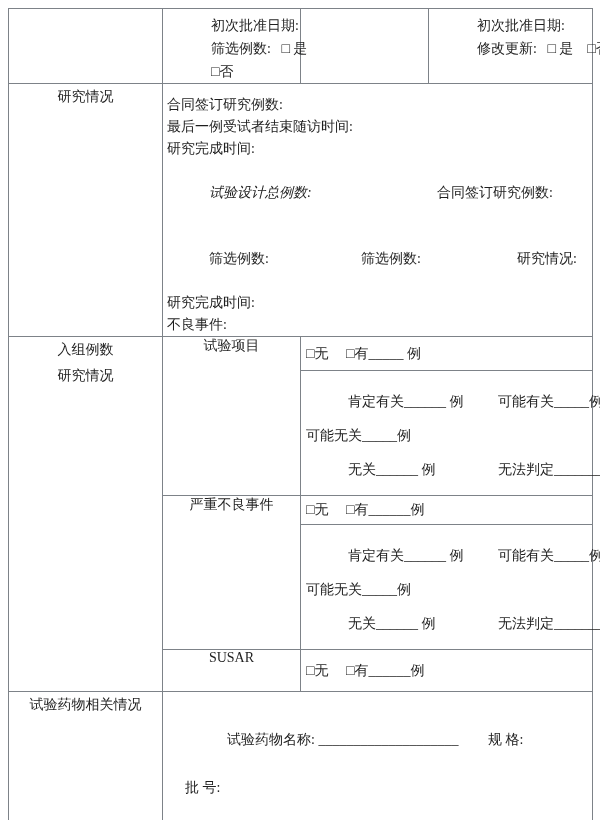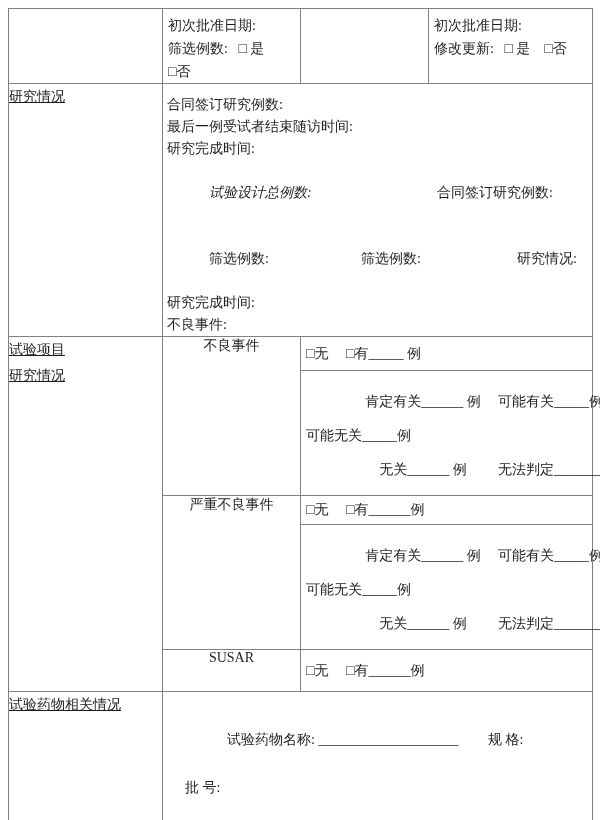--- a/index.html
+++ b/index.html
@@ -16,42 +16,41 @@
     border-collapse: collapse; table-layout: fixed;
   }
   table.form td {
     border: 1px solid #7d8288;
     vertical-align: top;
     font-size: 14px;
     padding: 0;
   }
   
   .approval-cell { padding: 5px 4px 0 5px; }
-  .approval-cell .line { line-height: 23px; white-space: pre; }
+  .approval-cell .line { line-height: 23px; white-space: pre; margin-left: 43px; }
   
   td.vhead {
-    vertical-align: middle; text-align: left;
+    vertical-align: middle; text-align: center;
     line-height: 26px;
-    text-decoration: underline;
   }
   
   .research-content { padding: 10px 0 0 4px; }
   .research-content .line { line-height: 22px; white-space: pre; }
   .research-content .w228 { display: inline-block; width: 228px; font-style: italic; }
   .w152 { display: inline-block; width: 152px; }
   .w156 { display: inline-block; width: 156px; }
   
   td.subhead { vertical-align: middle; text-align: center; }
   .chk-line { padding-left: 5px; white-space: pre; }
   .ae-top { line-height: 33px; }
   .sae-top { line-height: 28px; }
   .susar-line { line-height: 41px; }
   .rel-block { padding: 5px 0 0 5px; }
   .rel-block .line { line-height: 17px; white-space: pre; }
-  .w150 { display: inline-block; width: 150px; text-align: center; }
+  .w150 { display: inline-block; width: 150px; }
   
   .drug-block .line { line-height: 24px; white-space: pre; }
   .drug-block { padding-left: 22px; }
   .drug-top { padding-top: 12px; }
   .w261 { display: inline-block; width: 261px; }
 </style>
 </head>
 <body>
 
 <div class="page">
@@ -96,24 +95,24 @@
             <span class="w152">筛选例数:</span><span class="w156">筛选例数:</span><span>研究情况:</span>
           </div>
           <div class="line">研究完成时间:</div>
           <div class="line">不良事件:</div>
         </div>
       </td>
     </tr>
 
     <tr style="height:34px">
       <td class="vhead" rowspan="5">
-        <div>试验项目</div>
+        <div>入组例数</div>
         <div>研究情况</div>
       </td>
-      <td class="subhead" rowspan="2">不良事件</td>
+      <td class="subhead" rowspan="2">试验项目</td>
       <td colspan="2">
         <div class="chk-line ae-top">□无     □有_____ 例</div>
       </td>
     </tr>
 
     <tr style="height:59px">
       <td colspan="2">
         <div class="rel-block">
           <div class="line">
             <span class="w150">肯定有关______ 例</span><span>可能有关_____例</span>

